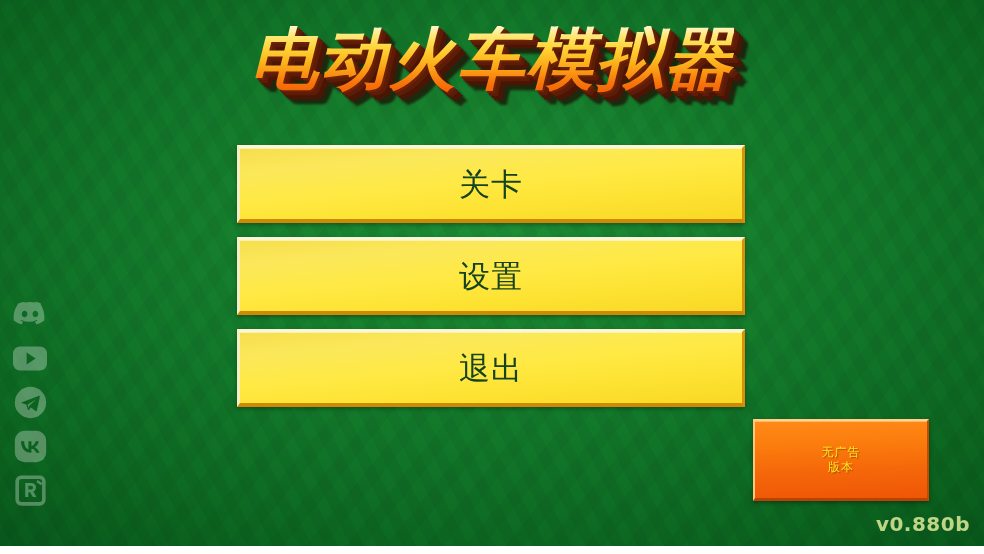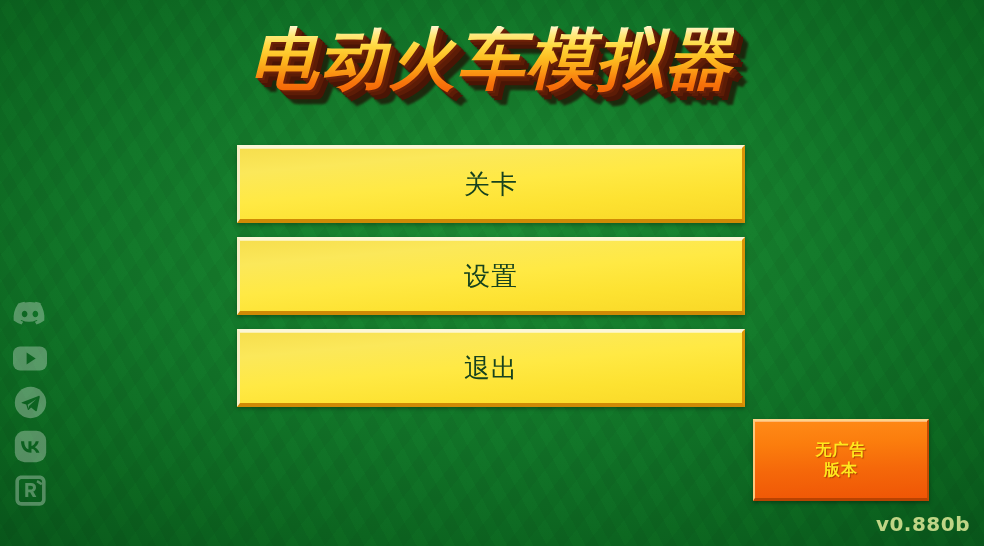--- a/index.html
+++ b/index.html
@@ -93,21 +93,21 @@
       #f6de4e 0%,
       #fbe85a 22%,
       #ffe944 48%,
       #fde231 74%,
       #f9d827 100%);
     cursor:pointer;
     box-shadow:
       inset 0 1px 0 rgba(255,255,255,0.55),
       0 2px 4px rgba(0,0,0,0.30);
     font-family:"DejaVu Sans", sans-serif;
-    font-size:26px;
+    font-size:31px;
     color:#16421e;
     letter-spacing:1px;
     text-align:center;
     line-height:72px;
     overflow:hidden;
   }
   .menu-btn .label {
     display:block;
     pointer-events:none;
   }
@@ -133,22 +133,22 @@
     cursor:pointer;
     display:flex;
     flex-direction:column;
     align-items:center;
     justify-content:center;
     gap:2px;
     z-index:3;
   }
   #noads-btn .nl {
     font-family:"DejaVu Sans", sans-serif;
-    font-size:16px;
-    font-weight:bold;
+    font-size:12px;
+    font-weight:normal;
     color:#ffe81d;
     letter-spacing:1px;
     line-height:1.08;
     text-shadow:1px 1px 1px rgba(120,30,0,0.55);
   }
 
   
   #social-rail {
     position:absolute;
     left:11px; top:296px;

